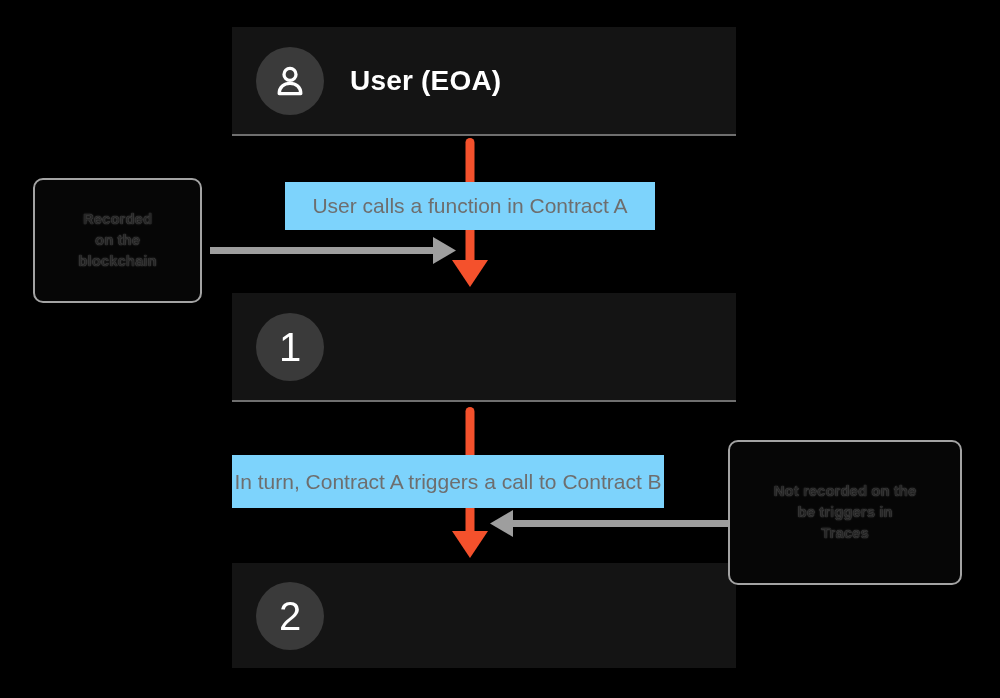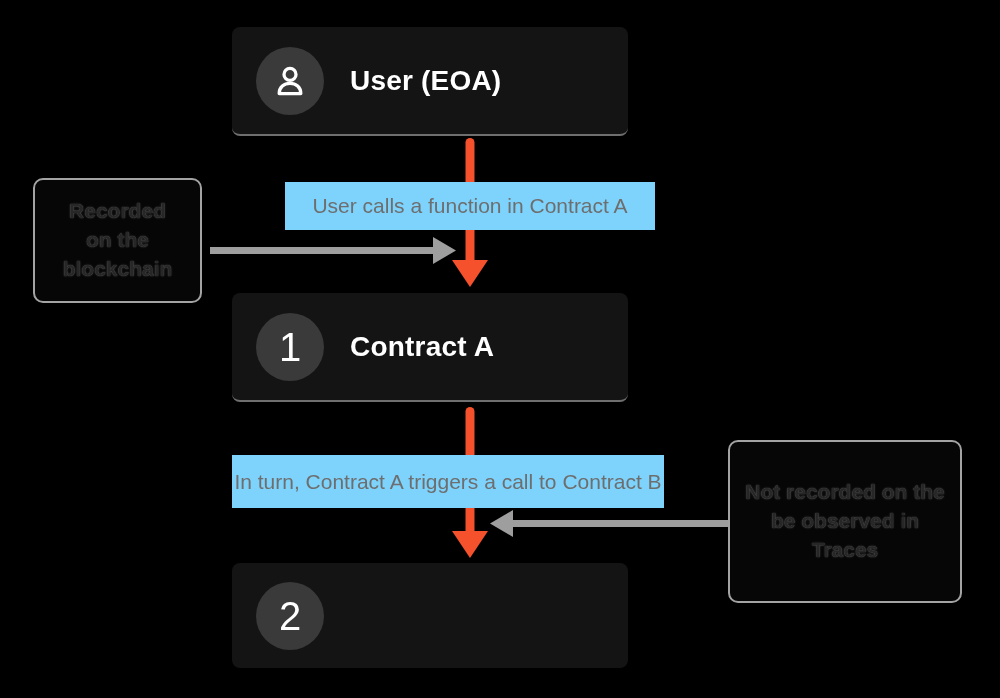--- a/index.html
+++ b/index.html
@@ -5,22 +5,22 @@
   html,body{margin:0;padding:0;background:#000;}
   .canvas{
     position:relative;
     width:1000px;height:698px;
     background:#000;
     font-family:"Liberation Sans", sans-serif;
     overflow:hidden;
   }
   
   .node{
-    position:absolute;left:232px;width:396px;
-    background:#141414;border-radius:8px;
+    position:absolute;left:232px;width:504px;
+    background:#141414;border-radius:0;
     display:flex;align-items:center;gap:26px;
     padding-left:24px;box-sizing:border-box;
   }
   .node-user{top:27px;height:109px;border-bottom:2px solid #6f6f6f;}
   .node-a{top:293px;height:109px;border-bottom:2px solid #6f6f6f;}
   .node-b{top:563px;height:105px;}
   .badge{
     width:68px;height:68px;border-radius:50%;
     background:#3a3a3a;flex:0 0 auto;
     display:flex;align-items:center;justify-content:center;
@@ -35,45 +35,44 @@
     display:flex;align-items:center;justify-content:center;
     font-size:21px;white-space:nowrap;z-index:3;
   }
   .caption-1{left:285px;top:182px;width:370px;height:48px;}
   .caption-2{left:232px;top:455px;width:432px;height:53px;}
   
   .note{
     position:absolute;box-sizing:border-box;z-index:4;
     background:#060606;border:2px solid #a3a3a3;border-radius:10px;
     display:flex;flex-direction:column;align-items:center;justify-content:center;
-    font-weight:700;font-size:21px;line-height:1.38;text-align:center;
+    font-weight:700;font-size:15px;line-height:1.38;text-align:center;
     color:#272727;
     text-shadow:0 0 1px rgba(255,255,255,.38),0 0 3px rgba(255,255,255,.14);
   }
   .note-left{left:33px;top:178px;width:169px;height:125px;}
-  .note-right{left:728px;top:440px;width:234px;height:163px;}
+  .note-right{left:728px;top:440px;width:234px;height:145px;}
 </style>
 </head>
 <body>
 
 <div class="canvas">
 
   <div class="node node-user">
     <div class="badge">
       <svg width="36" height="36" viewBox="0 0 24 24">
         <circle cx="12" cy="7.6" r="4" fill="none" stroke="#ffffff" stroke-width="2.2"></circle>
         <path d="M4.8 20.4 c0 -4.3 3.2 -6.8 7.2 -6.8 s7.2 2.5 7.2 6.8 z" fill="none" stroke="#ffffff" stroke-width="2.2" stroke-linejoin="round"></path>
       </svg>
     </div>
     <div class="node-title">User (EOA)</div>
   </div>
 
   <div class="node node-a">
     <div class="badge">1</div>
-    <div class="node-title">Contract A</div>
   </div>
 
   <div class="node node-b">
     <div class="badge">2</div>
   </div>
 
   <svg class="overlay" width="1000" height="698" viewBox="0 0 1000 698">
 
     <g>
       <rect x="465.5" y="138" width="9" height="127" rx="4.5" fill="#f4512c"></rect>
@@ -99,17 +98,17 @@
   <div class="caption caption-1">User calls a function in Contract A</div>
   <div class="caption caption-2">In turn, Contract A triggers a call to Contract B</div>
 
   <div class="note note-left">
     <span>Recorded</span>
     <span>on the</span>
     <span>blockchain</span>
   </div>
   <div class="note note-right">
     <span>Not recorded on the</span>
-    <span>be observed in</span>
+    <span>be triggers in</span>
     <span>Traces</span>
   </div>
 
 </div>
 
 </body></html>

